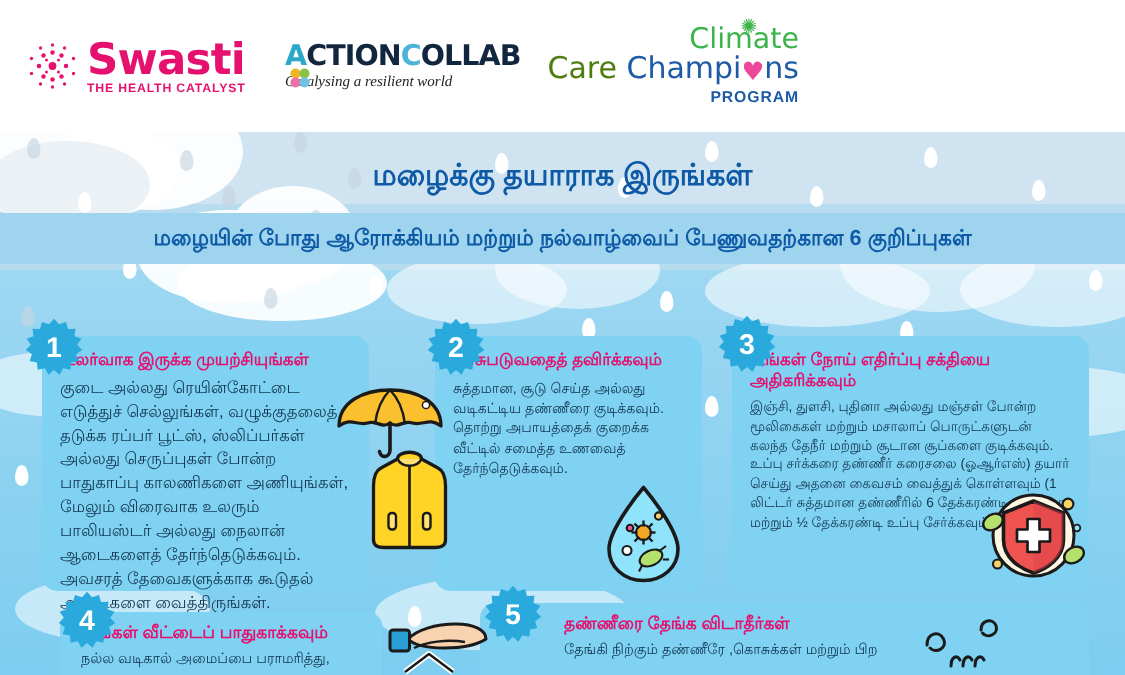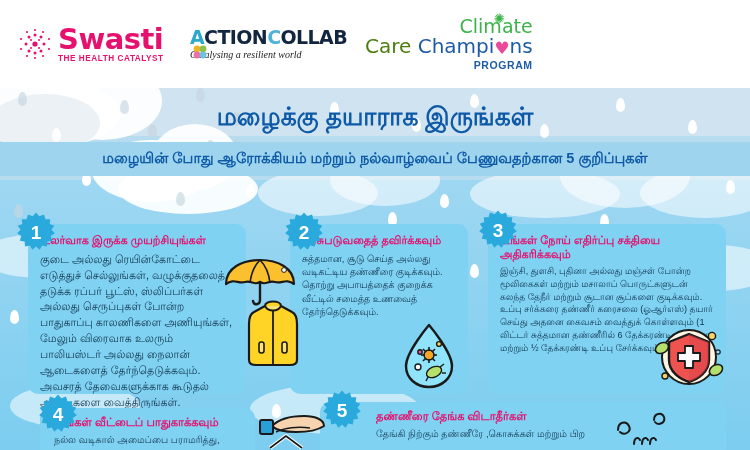--- a/index.html
+++ b/index.html
@@ -100,21 +100,21 @@
   .raindrop.g { background: #c6d5e0; }
   .raindrop.dim { opacity: .65; }
 
   
   #title-band {
     position: absolute; left: 0; top: 94px; width: 750px; height: 48px;
     display: flex; align-items: center; justify-content: center;
     z-index: 12;
   }
   #title-text {
-    font-size: 25px; font-weight: bold; color: #0e5aa7;
+    font-size: 20px; font-weight: bold; color: #0e5aa7;
     text-align: center; letter-spacing: 0px;
     font-family: "Liberation Sans", sans-serif;
   }
   #subtitle-band {
     position: absolute; left: 0; top: 142px; width: 750px; height: 34px;
     background: #9ed4ee;
     display: flex; align-items: center; justify-content: center;
     z-index: 12;
   }
   #subtitle-text {
@@ -308,21 +308,21 @@
         </div>
         <div class="ccc-l3 static-txt">PROGRAM</div>
       </div>
     </div>
   </div>
 
   <div id="title-band">
     <div id="title-text">மழைக்கு தயாராக இருங்கள்</div>
   </div>
   <div id="subtitle-band">
-    <div id="subtitle-text">மழையின் போது ஆரோக்கியம் மற்றும் நல்வாழ்வைப் பேணுவதற்கான 5 குறிப்புகள்</div>
+    <div id="subtitle-text">மழையின் போது ஆரோக்கியம் மற்றும் நல்வாழ்வைப் பேணுவதற்கான 6 குறிப்புகள்</div>
   </div>
 
   <div class="illus" id="illus-umbrella">
     <svg viewBox="0 0 76 52" width="76" height="52">
       <path d="M4 26 C4 10 20 2 38 2 C56 2 72 10 72 26 C64 20 60 26 53 24 C46 22 44 28 38 24 C32 28 30 22 23 24 C16 26 12 20 4 26 Z" fill="#fbc02d" stroke="#1a1a1a" stroke-width="2.2" stroke-linejoin="round"></path>
       <path d="M38 2 C32 8 29 16 28 25" fill="none" stroke="#1a1a1a" stroke-width="1.6"></path>
       <path d="M38 2 C44 8 47 16 48 25" fill="none" stroke="#1a1a1a" stroke-width="1.6"></path>
       <path d="M38 24 L38 42 C38 47 32 48 31 43" fill="none" stroke="#1a1a1a" stroke-width="2.4" stroke-linecap="round"></path>
       <circle cx="62" cy="12" r="2.4" fill="#ffffff" stroke="#1a1a1a" stroke-width="1"></circle>
     </svg>

